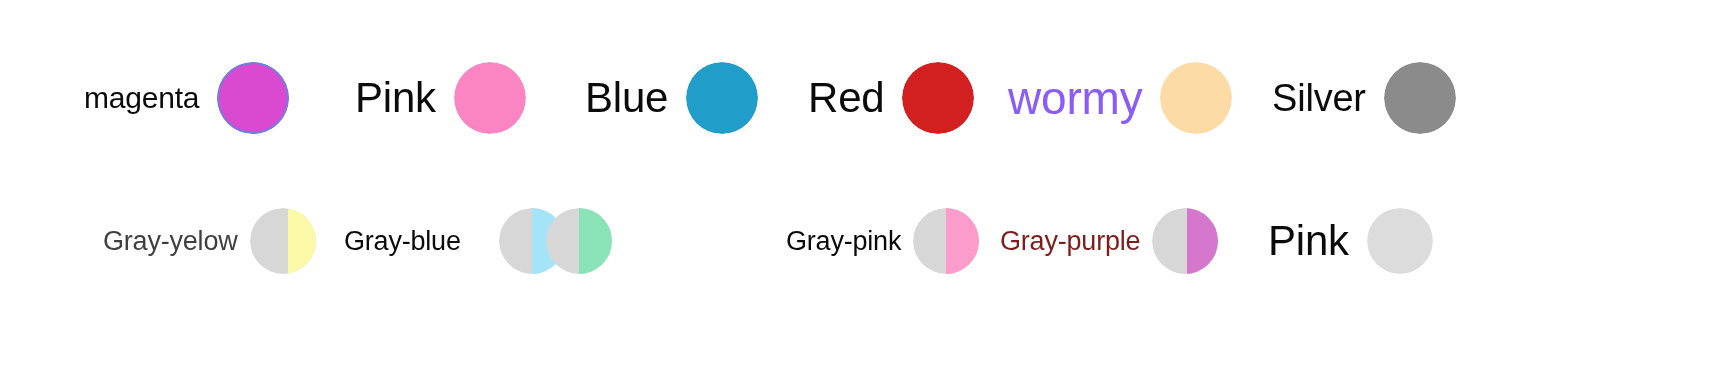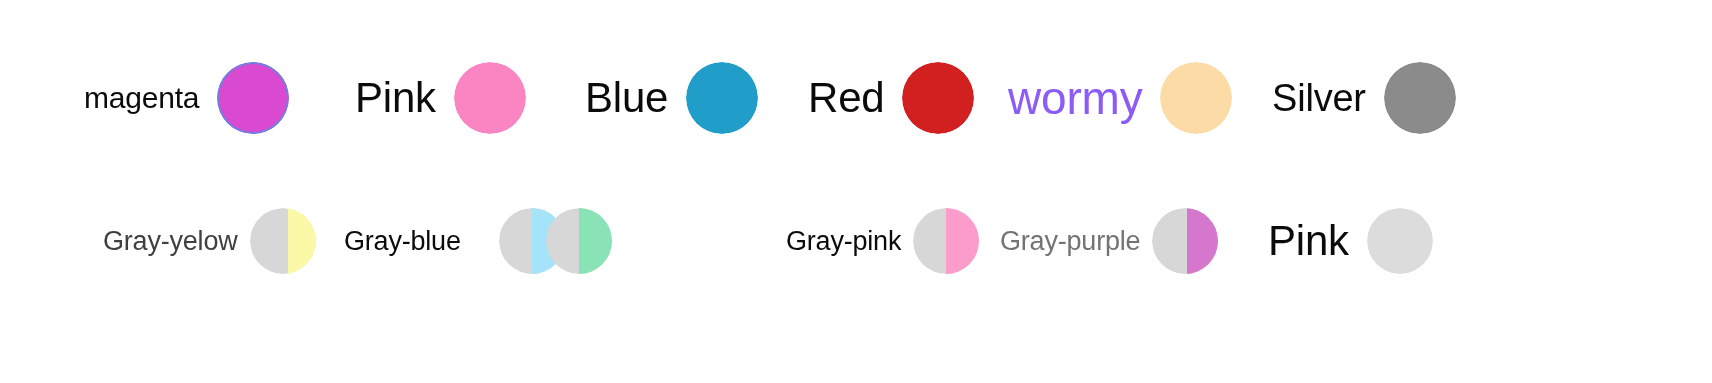--- a/index.html
+++ b/index.html
@@ -136,21 +136,21 @@
         </span>
       </div>
       <div class="swatch-item" style="position: absolute; left: 786px; top: 50%; transform: translateY(-50%);">
         <span class="swatch-label" style="font-size: 27px; margin-right: 12px; color: rgb(11, 11, 11);">Gray-pink</span>
         <span class="swatch-dot" style="width: 66px; height: 66px;">
           <span class="dot-base" style="background: rgb(215, 215, 215);"></span>
           <span class="dot-right-half" style="width: 50%; background: rgb(252, 156, 203);"></span>
         </span>
       </div>
       <div class="swatch-item" style="position: absolute; left: 1000px; top: 50%; transform: translateY(-50%);">
-        <span class="swatch-label" style="font-size: 27px; margin-right: 12px; color: #737373;">Gray-purple</span>
+        <span class="swatch-label" style="font-size: 27px; margin-right: 12px; color: #7f1d1d;">Gray-purple</span>
         <span class="swatch-dot" style="width: 66px; height: 66px;">
           <span class="dot-base" style="background: rgb(215, 215, 215);"></span>
           <span class="dot-right-half" style="width: 48%; background: rgb(212, 119, 205);"></span>
         </span>
       </div>
       <div class="swatch-item" style="position: absolute; left: 1268px; top: 50%; transform: translateY(-50%);">
         <span class="swatch-label" style="font-size: 42px; margin-right: 18px; color: rgb(11, 11, 11);">Pink</span>
         <span class="swatch-dot" style="width: 66px; height: 66px;">
           <span class="dot-base" style="background: rgb(220, 220, 220);"></span>
         </span>

